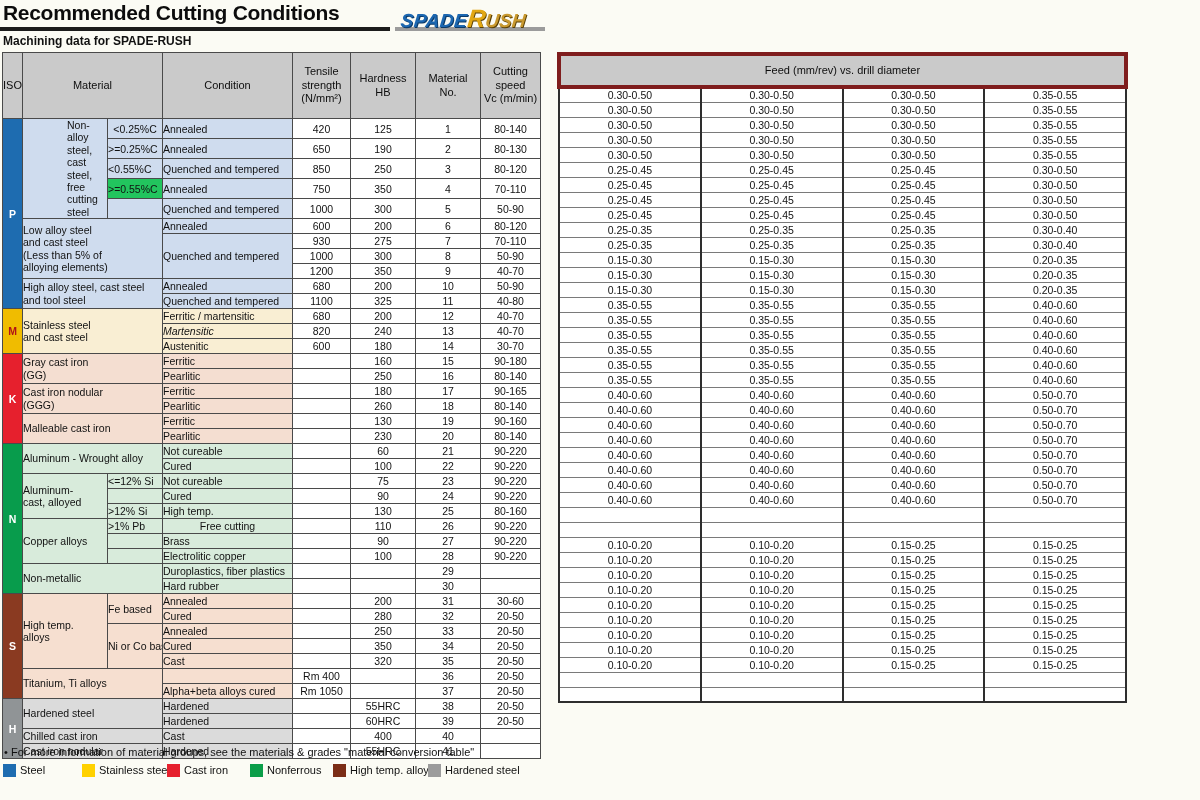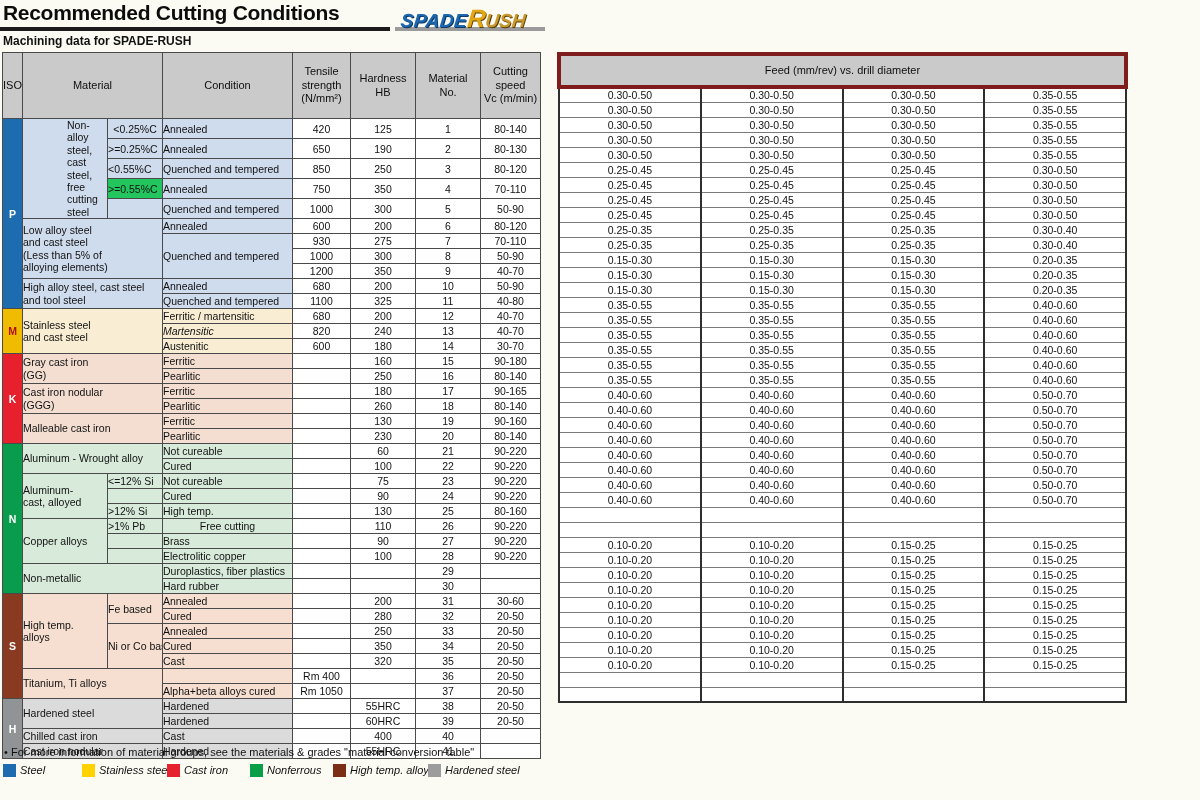--- a/index.html
+++ b/index.html
@@ -24,21 +24,21 @@
   .c-mat { padding:0 3px; white-space:pre-line; line-height:1.18; font-size:10.4px; }
   .c-spec { padding:0 2px; font-size:10.2px; white-space:nowrap; }
   .c-cond { padding:0 3px; font-size:10.4px; white-space:nowrap; }
   .c-num { text-align:center; background:#fff; }
   .rtab { position:absolute; left:557px; top:52px; width:571px; border:2px solid #2e2e2e; }
   .rtab th { border:4px solid #7f1d1d; }
   .rtab thead tr { height:33px; }
   .rtab tbody tr { height:15px; }
   .rtab td { border-top:1px solid #7a7a7a; border-bottom:1px solid #7a7a7a; border-left:2px solid #2e2e2e; border-right:2px solid #2e2e2e; font-size:10.5px; text-align:center; padding:0; background:#fff; }
   .footer-note { position:absolute; left:4px; top:746px; font-size:11px; }
-  .legend-item { position:absolute; top:763px; display:flex; align-items:center; gap:4px; font-size:11px; height:14px;font-style:italic; }
+  .legend-item { position:absolute; top:763px; display:flex; align-items:center; gap:4px; font-size:11px; height:14px; }
   .legend-swatch { width:13px; height:13px; flex:0 0 auto; }
 </style>
 </head>
 <body>
 
 <div class="title">Recommended Cutting Conditions</div>
 <div class="title-bar"></div>
 <div class="logo-bar"></div>
 <div class="logo"><span class="spade">SPADE</span><span class="r">R</span><span class="ush">USH</span></div>
 <div class="subtitle">Machining data for SPADE-RUSH</div>

